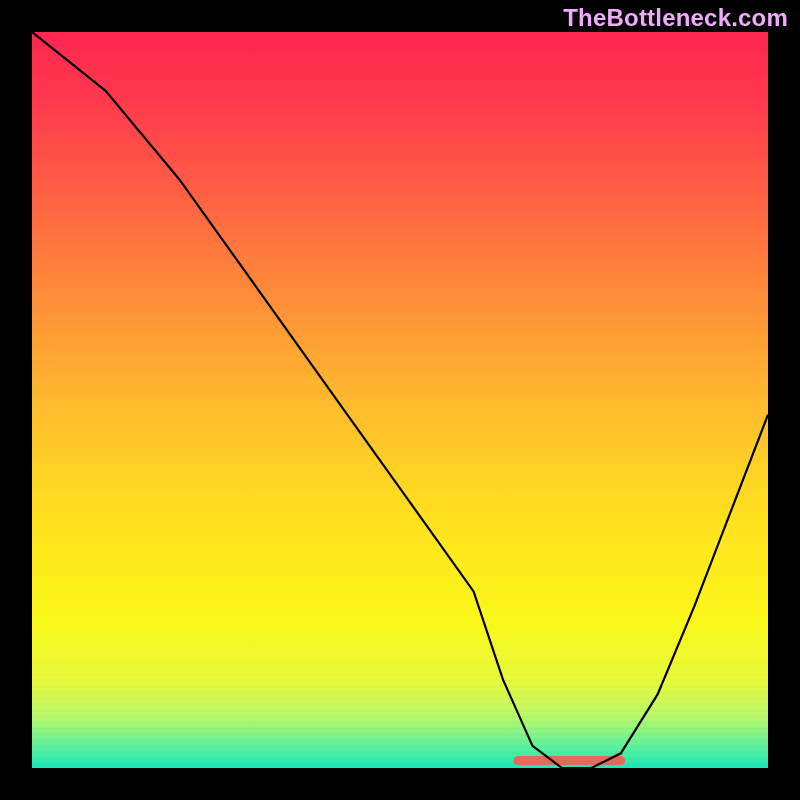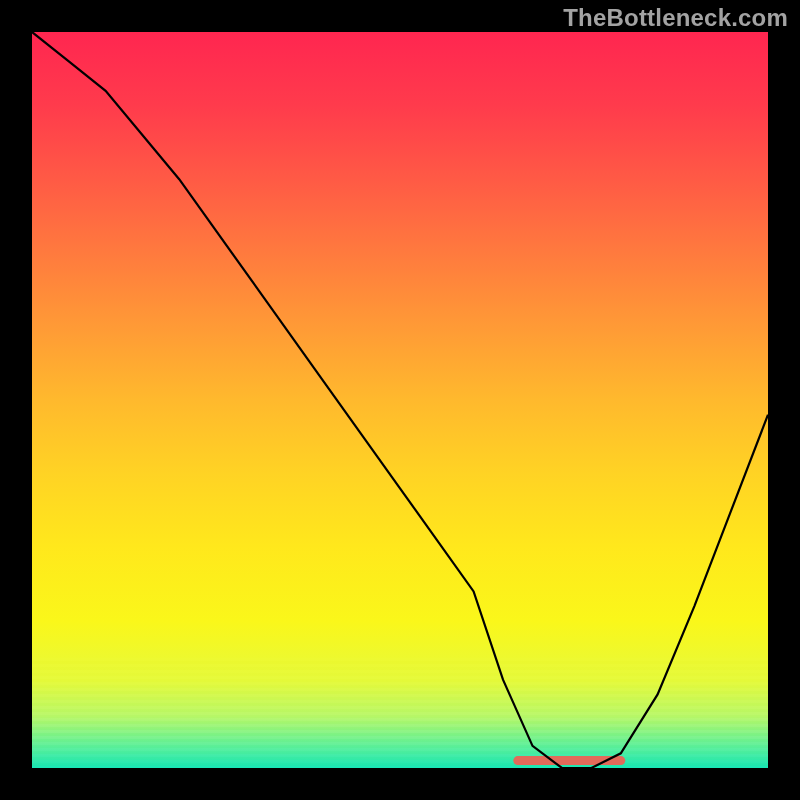--- a/index.html
+++ b/index.html
@@ -14,21 +14,21 @@
   .frame {
     position: relative;
     width: 800px;
     height: 800px;
     background: #000;
   }
   .watermark {
     position: absolute;
     top: 4px;
     right: 12px;
-    color: #a3a3a3;
+    color: #f0abfc;
     font-size: 24px;
     font-weight: 600;
     letter-spacing: 0.2px;
     z-index: 10;
   }
   .plot-area {
     position: absolute;
     left: 32px;
     top: 32px;
     width: 736px;

